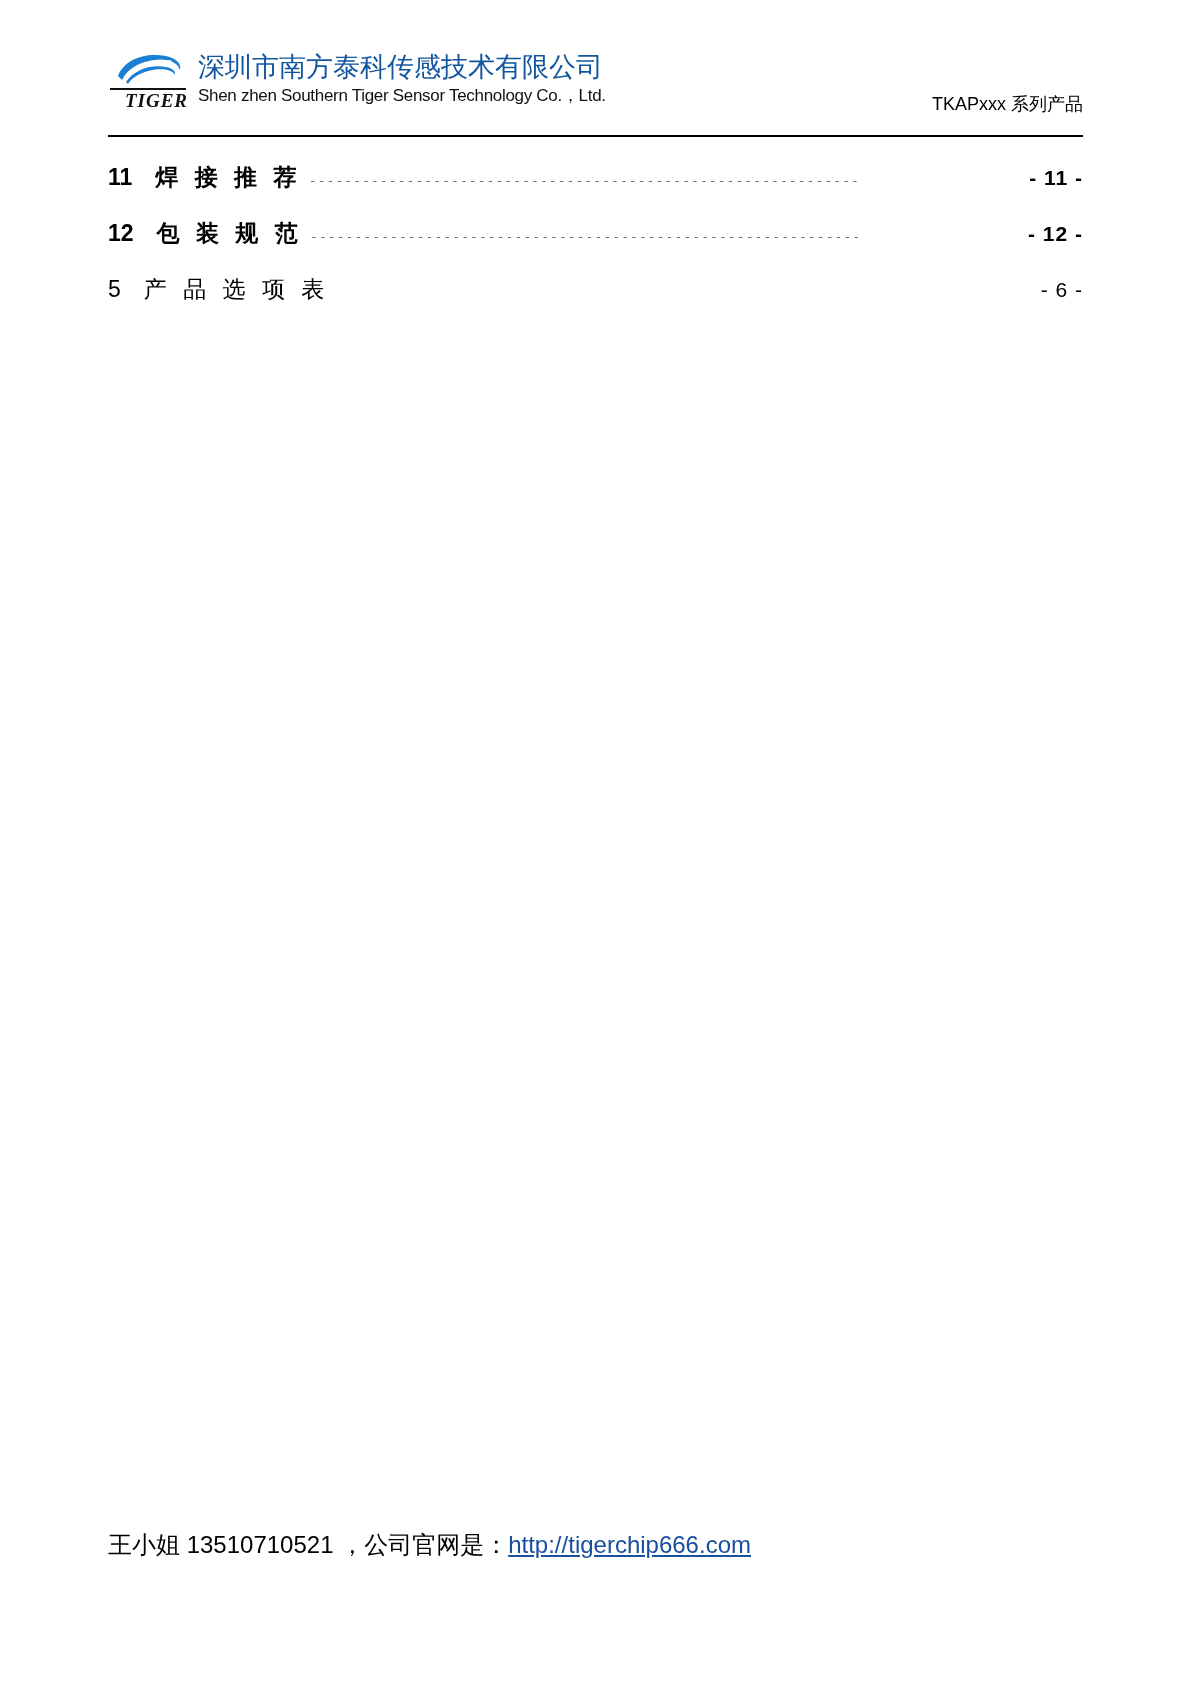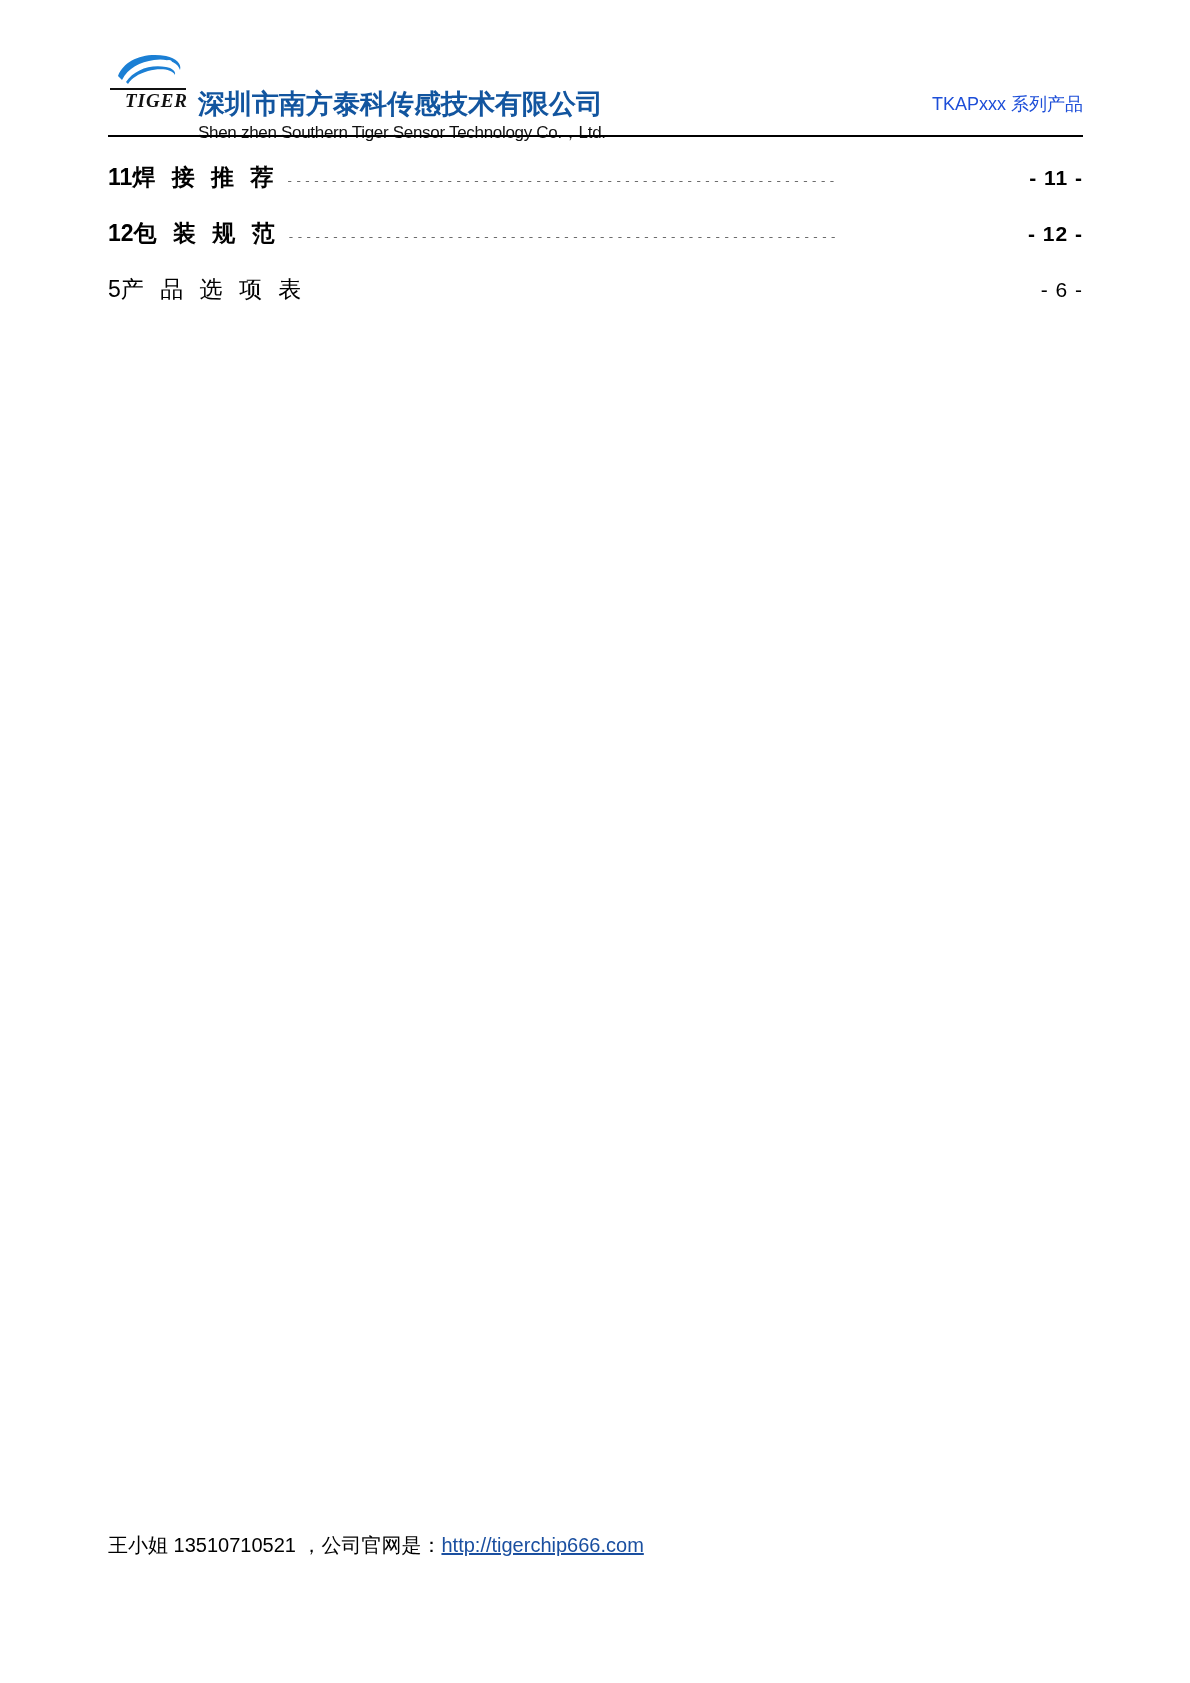--- a/index.html
+++ b/index.html
@@ -71,36 +71,35 @@
     top: 40px;
     width: 76px;
     height: 2px;
     background: #111111;
   }
   .brand-text {
     padding-top: 2px;
   }
   .brand-cn {
     font-size: 27px;
-    font-weight: bold;
+    font-weight: normal;
     color: #12559f;
     line-height: 34px;
     white-space: nowrap;
-    margin-top: 37px;
   }
   .brand-en {
     font-size: 17px;
     color: #111111;
     line-height: 24px;
     white-space: nowrap;
     letter-spacing: -0.3px;
   }
   .header-right {
     font-size: 18px;
-    color: #1d4ed8;
+    color: #000000;
     padding-top: 44px;
     white-space: nowrap;
   }
   .header-rule {
     position: absolute;
     left: 108px;
     top: 135px;
     width: 975px;
     height: 2px;
     background: #000000;
@@ -114,21 +113,21 @@
     width: 975px;
   }
   .toc-row {
     display: flex;
     align-items: baseline;
     height: 56px;
     white-space: nowrap;
   }
   .toc-num {
     font-size: 23px;
-    margin-right: 0;
+    margin-right: 23px;
   }
   .toc-title {
     font-size: 23px;
     letter-spacing: 5px;
   }
   .toc-leader {
     flex: 1 1 auto;
     overflow: hidden;
     margin: 0 6px 0 8px;
     font-size: 23px;
@@ -147,21 +146,21 @@
   }
 
   
   .footer {
     position: absolute;
     left: 108px;
     top: 1528px;
     width: 975px;
   }
   .footer-line {
-    font-size: 20px;
+    font-size: 24px;
     line-height: 34px;
     color: #000000;
     white-space: nowrap;
   }
   .footer-link {
     color: #1a4fa0;
     text-decoration: underline;
   }
 </style>
 </head>

